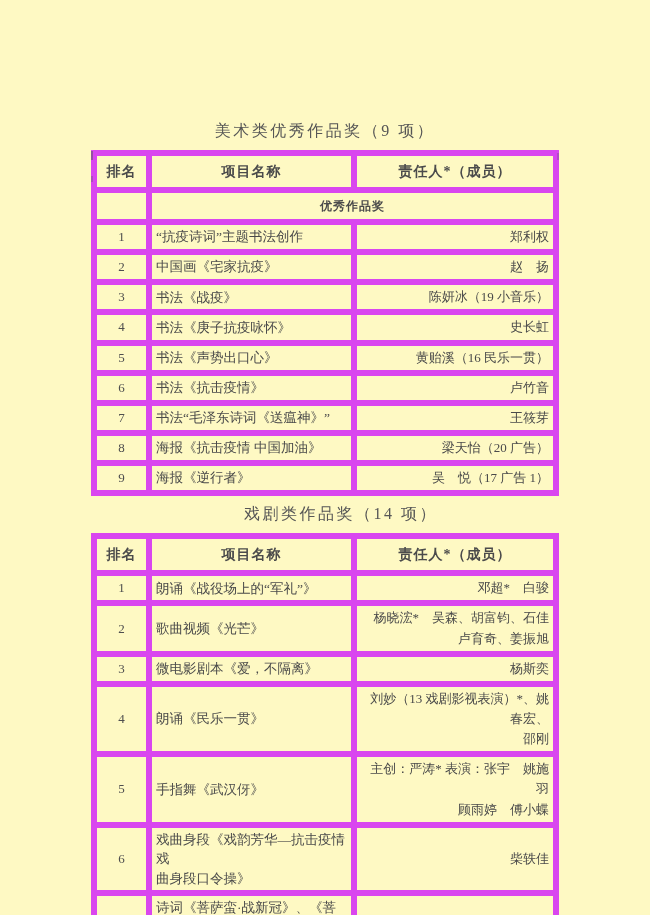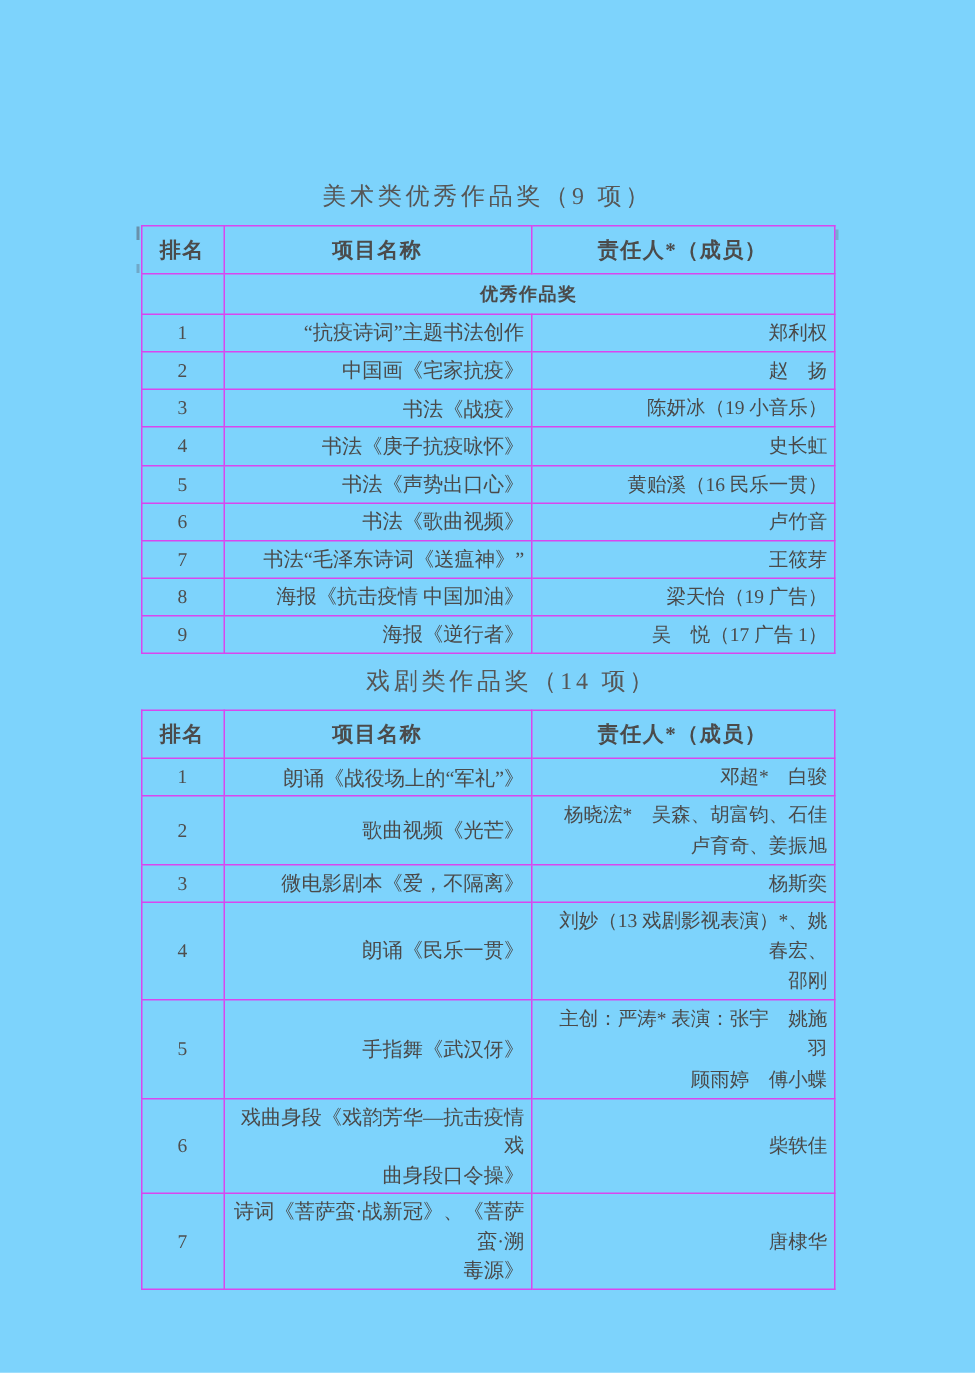--- a/index.html
+++ b/index.html
@@ -5,54 +5,54 @@
   html,body{margin:0;padding:0;}
   body{
     width:650px;height:915px;
     background:#ffffff;
     font-family:"Liberation Serif","DejaVu Serif",serif;
     color:#474747;
     -webkit-font-smoothing:antialiased;
   }
   .page{
     position:relative;width:650px;height:915px;
-    background:#7dd3fc;overflow:hidden;
+    background:#fef9c3;overflow:hidden;
   }
   .doc-title{
     margin:0;text-align:center;
     font-size:16px;font-weight:400;letter-spacing:2.5px;
     color:#565656;
   }
   .title1{padding-top:121px;}
   .title2{margin-top:8px;padding-left:32px;}
   table{
     border-collapse:collapse;
     width:462px;margin:8px auto 0;
     table-layout:fixed;
   }
   col.c-rank{width:55px;}
   col.c-project{width:205px;}
   col.c-members{width:202px;}
   th,td{
-    border:1px solid #d946ef;
+    border:6px solid #d946ef;
     padding:2px 4px;
     vertical-align:middle;
     margin-left:14px;
   }
   th{
     height:27px;font-size:14px;font-weight:600;
     letter-spacing:1px;color:#4b4b4b;text-align:center;
   }
   .subheader td{
     height:22px;text-align:center;
     font-size:12px;font-weight:600;letter-spacing:1px;color:#4b4b4b;
   }
   td.rank{height:19px;text-align:center;font-size:13px;color:#4e4e4e;}
   td.project{
-    text-align:right;font-size:13.5px;color:#4a4a4a;
+    text-align:left;font-size:13.5px;color:#4a4a4a;
     white-space:pre-line;line-height:1.45;
   }
   td.members{
     text-align:right;padding-left:9px;font-size:13px;color:#4a4a4a;
     white-space:pre-line;line-height:1.55;
   }
   .t2 td.rank{height:20px;}
   .t2 tr.tall td{height:40px;}
   .section-heading{
     margin:35px 0 0 95px;
@@ -115,32 +115,32 @@
         <td class="project">书法《庚子抗疫咏怀》</td>
         <td class="members">史长虹</td>
       </tr>
       <tr>
         <td class="rank">5</td>
         <td class="project">书法《声势出口心》</td>
         <td class="members">黄贻溪（16 民乐一贯）</td>
       </tr>
       <tr>
         <td class="rank">6</td>
-        <td class="project">书法《歌曲视频》</td>
+        <td class="project">书法《抗击疫情》</td>
         <td class="members">卢竹音</td>
       </tr>
       <tr>
         <td class="rank">7</td>
         <td class="project">书法“毛泽东诗词《送瘟神》”</td>
         <td class="members">王筱芽</td>
       </tr>
       <tr>
         <td class="rank">8</td>
         <td class="project">海报《抗击疫情 中国加油》</td>
-        <td class="members">梁天怡（19 广告）</td>
+        <td class="members">梁天怡（20 广告）</td>
       </tr>
       <tr>
         <td class="rank">9</td>
         <td class="project">海报《逆行者》</td>
         <td class="members">吴　悦（17 广告 1）</td>
       </tr>
     </tbody>
   </table>
 
 

